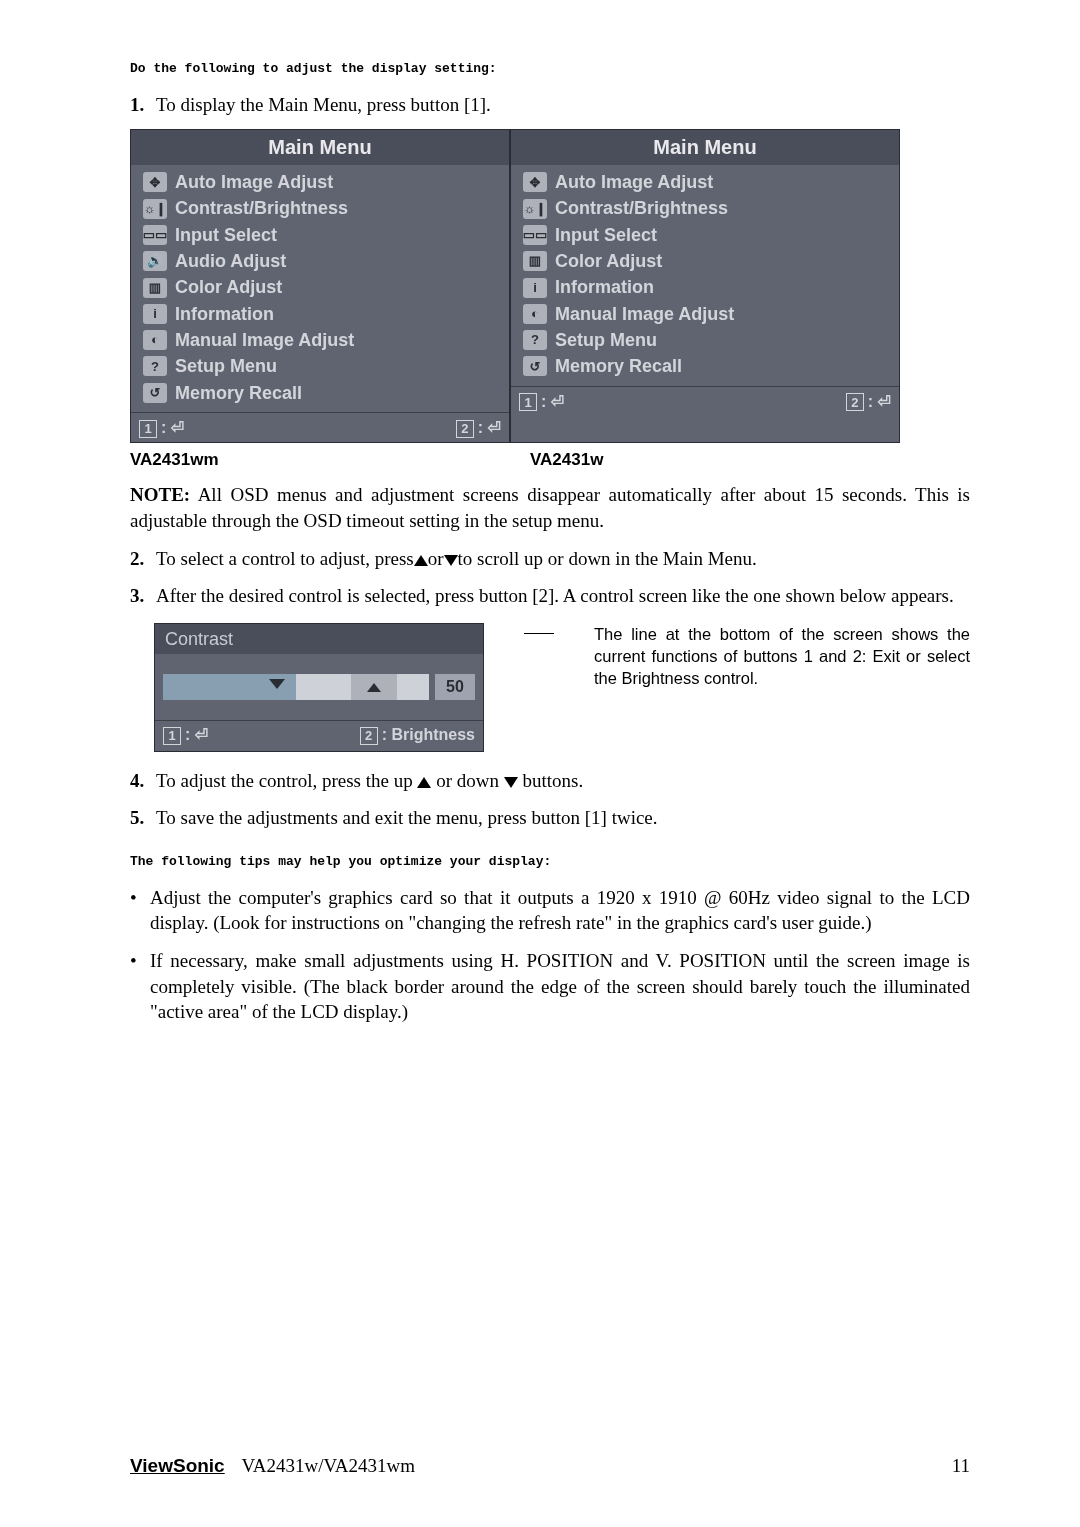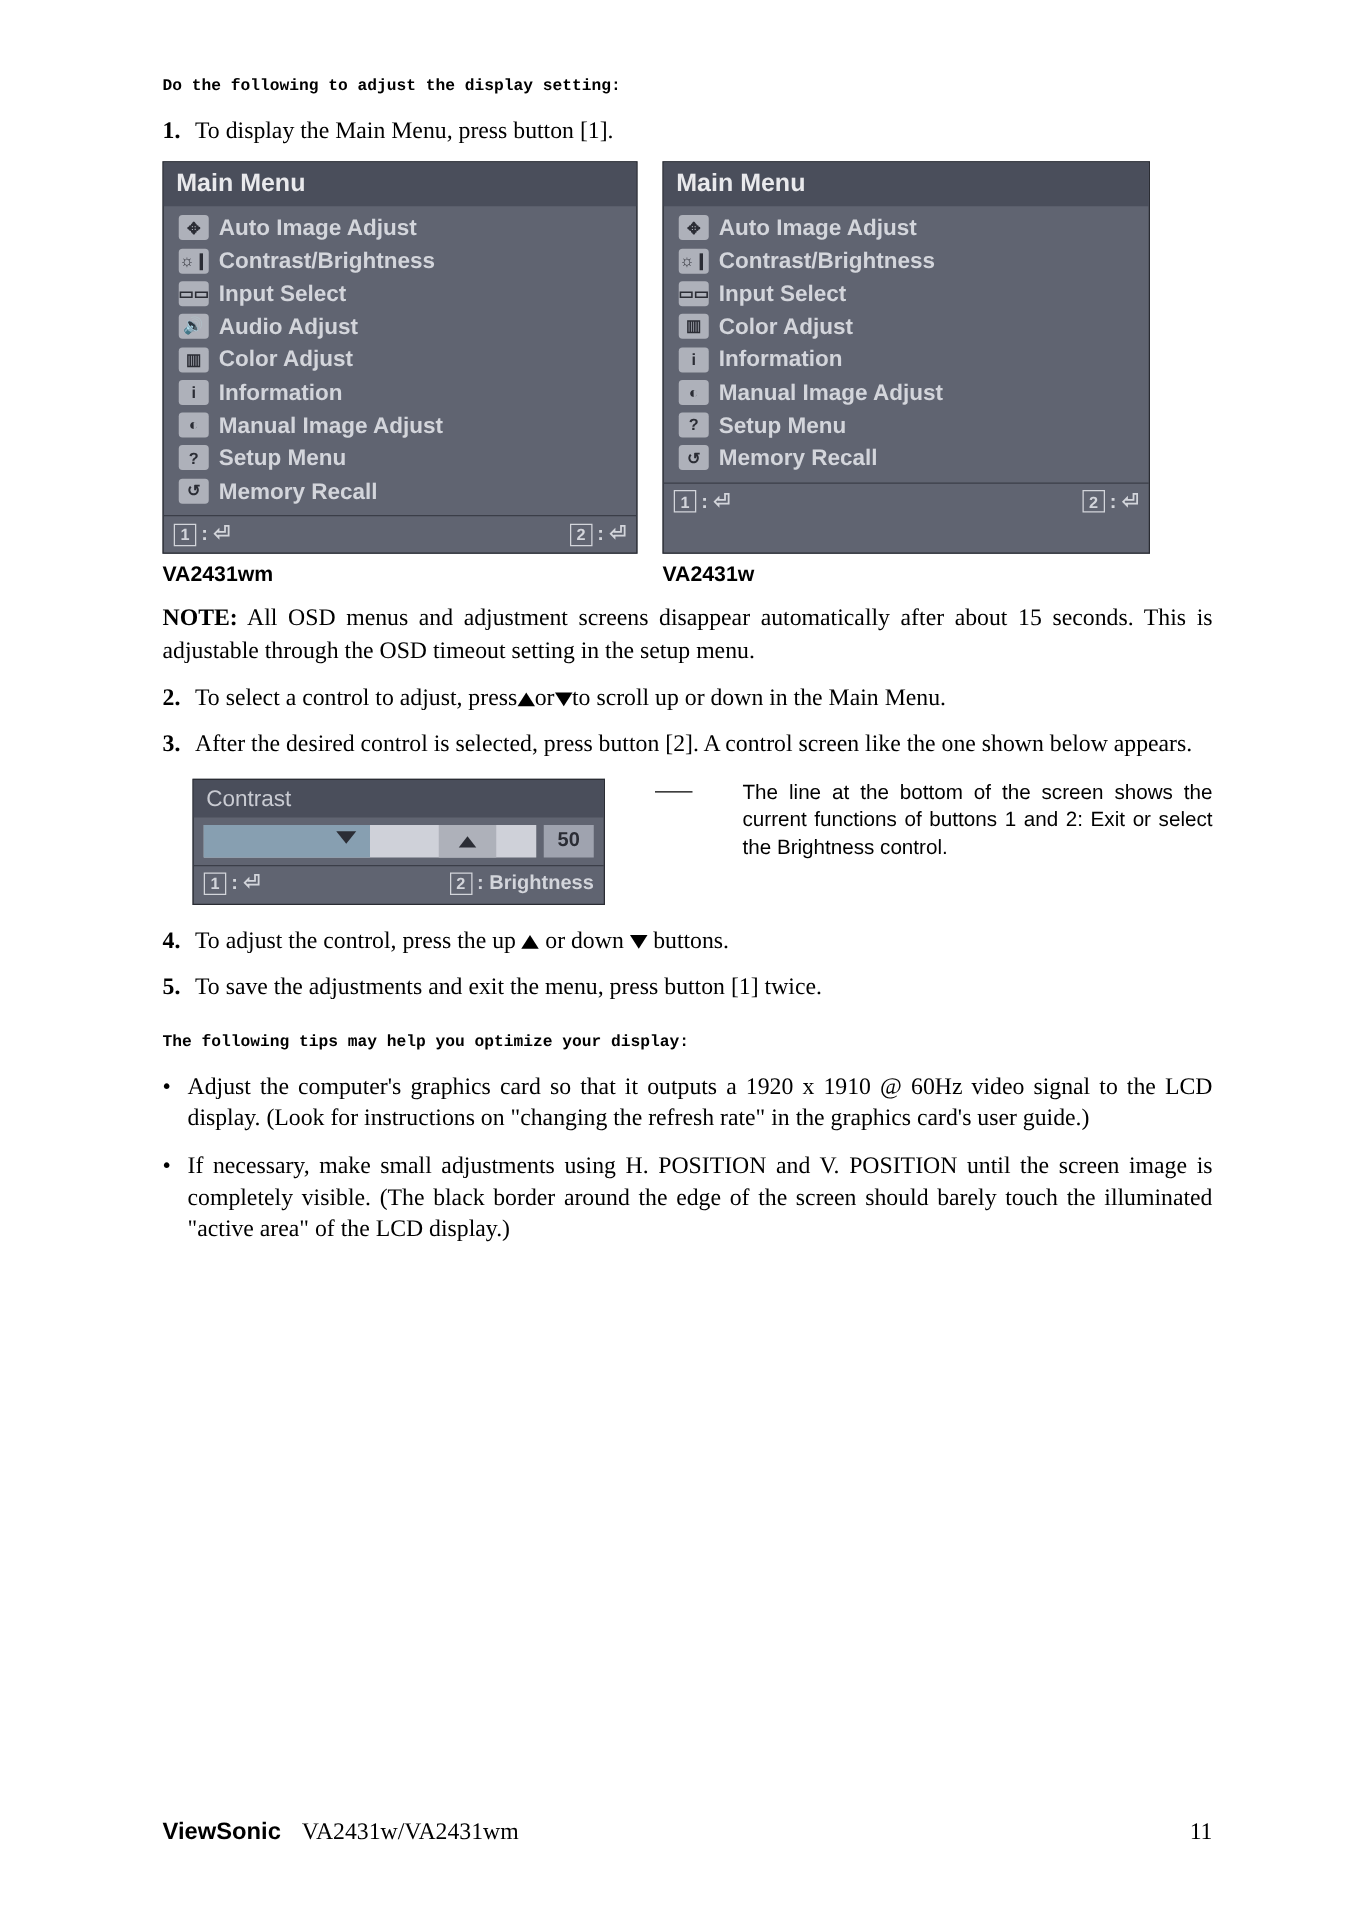--- a/index.html
+++ b/index.html
@@ -25,22 +25,22 @@
     margin-bottom: 12px;
   }
   .num-item .num { font-weight: bold; min-width: 26px; }
   .num-item .txt { flex: 1; text-align: justify; }
   .bullet-item { display: flex; margin-bottom: 12px; }
   .bullet-item .b { min-width: 20px; }
   .bullet-item .txt { flex: 1; text-align: justify; }
 
   .screens-row {
     display: flex;
-    gap: 20px;
     margin: 12px 0 6px 0;
+    text-align: center;
   }
   .menu-panel {
     background: #606471;
     border: 1px solid #2a2c33;
     width: 380px;
     padding: 0;
   }
   .menu-panel.wide { width: 390px; }
   .menu-title {
     background: #4a4e5b;
@@ -120,21 +120,21 @@
     background: #4a4e5b;
     color: #c9cbd2;
     font-family: Arial, Helvetica, sans-serif;
     font-weight: normal;
     font-size: 18px;
     padding: 3px 10px;
   }
   .contrast-slider-row {
     display: flex;
     align-items: center;
-    padding: 6px 8px;
+    padding: 20px 8px;
     gap: 6px;
   }
   .slider-track {
     flex: 1;
     height: 26px;
     background: #cfd1d9;
     position: relative;
   }
   .slider-fill {
     position: absolute;
@@ -196,21 +196,21 @@
 
   .footer {
     position: absolute;
     bottom: 48px;
     left: 130px;
     right: 110px;
     display: flex;
     justify-content: space-between;
     font-size: 19px;
   }
-  .footer .brand { font-family: Arial, Helvetica, sans-serif; font-weight: bold; }
+  .footer .brand { font-family: Arial, Helvetica, sans-serif; font-weight: bold; text-decoration: underline; }
   .footer .model { font-family: "Times New Roman", serif; margin-left: 12px; }
 </style>
 </head>
 <body>
 
 <div class="heading">Do the following to adjust the display setting:</div>
 
 <div class="num-item">
   <div class="num">1.</div>
   <div class="txt">To display the Main Menu, press button [1].</div>

